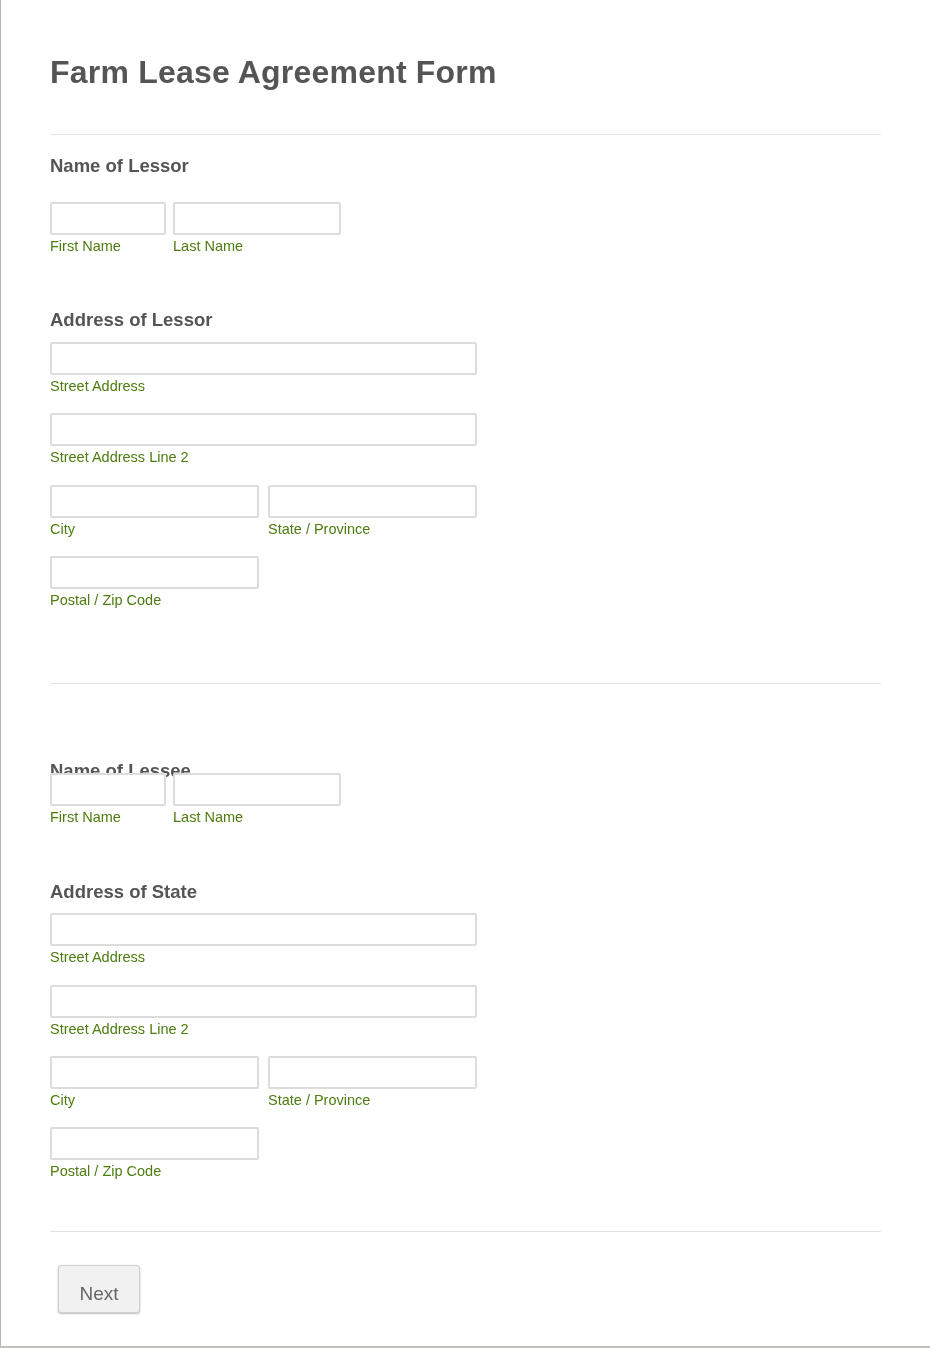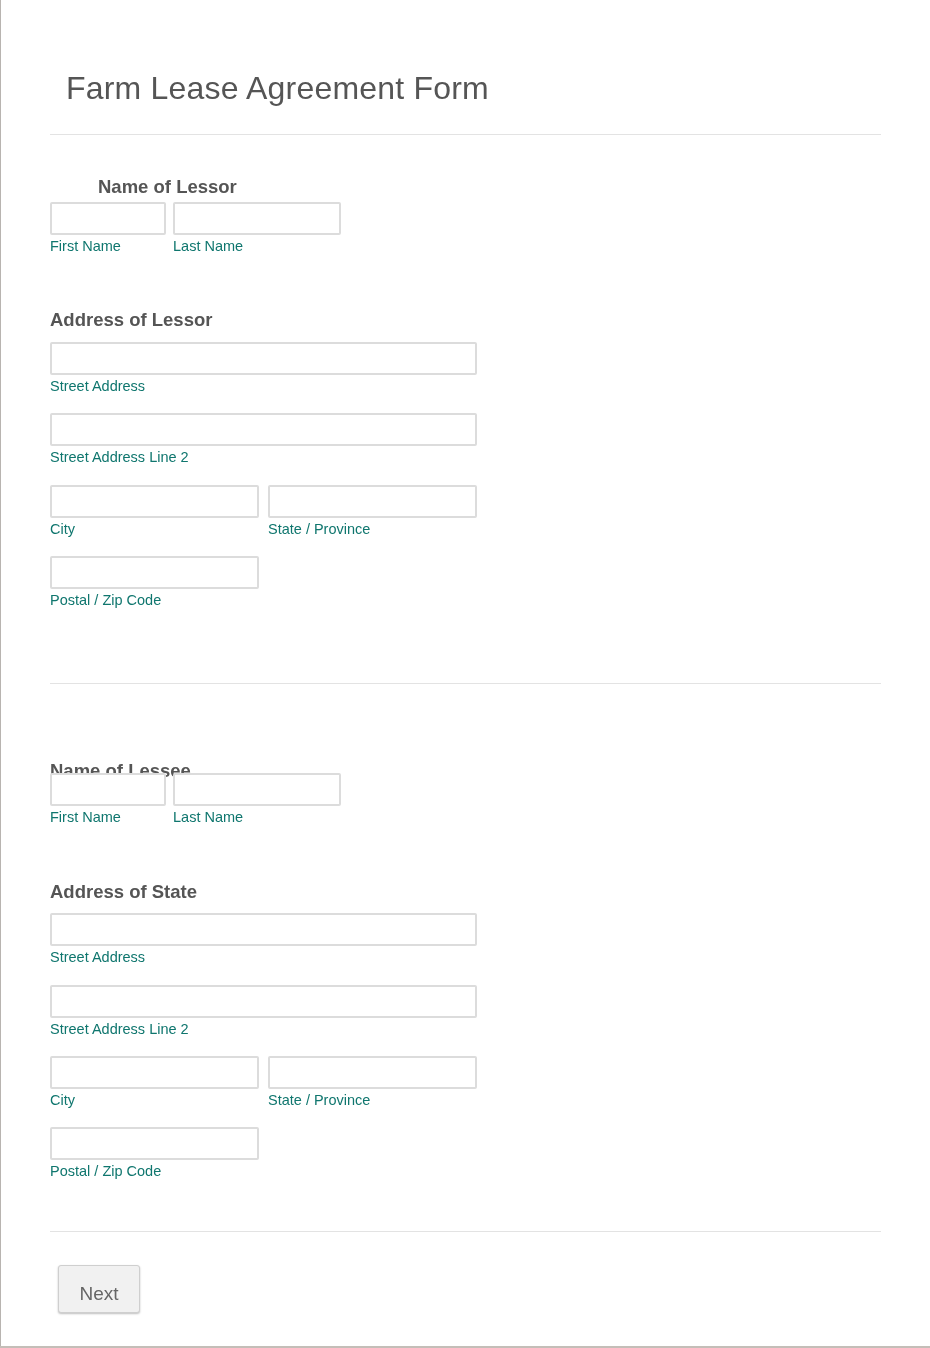--- a/index.html
+++ b/index.html
@@ -12,61 +12,61 @@
     .page-edge-left {
       position:absolute; left:0; top:0; width:1px; height:1348px; background:#b8b4b0;
     }
     .page-edge-bottom {
       position:absolute; left:0; bottom:0; width:930px; height:2px; background:#c4beb8;
     }
     .form {
       position:absolute; left:50px; top:0; width:831px;
     }
     .title {
-      position:absolute; left:0; top:54px; margin:16px;
-      font-size:32px; font-weight:normal; color:#555555; letter-spacing:0.2px;
+      position:absolute; left:0; top:54px; margin:0;
+      font-size:32px; font-weight:bold; color:#555555; letter-spacing:0.2px;
     }
     .divider {
       position:absolute; left:0; width:831px; height:0;
       border-top:1px solid #e3e3e3;
     }
     .q-label {
       position:absolute; left:0; margin:0;
       font-size:18.5px; font-weight:bold; color:#555555;
     }
     .field { position:absolute; }
     .field input {
       display:block; box-sizing:border-box; width:100%; height:33px;
       border:2px solid #dcdcdc; border-radius:2px; background:#ffffff;
       padding:4px 6px; font-family:"Liberation Sans", sans-serif; font-size:15px; color:#555;
       outline:none; margin:0;
     }
     .sublabel {
-      display:block; margin-top:3px; font-size:14.5px; color:#0f766e; white-space:nowrap;
+      display:block; margin-top:3px; font-size:14.5px; color:#4d7c0f; white-space:nowrap;
     }
     .next-btn {
       position:absolute; left:8px; top:1265px; width:82px; height:48px;
       box-sizing:border-box; border:1px solid #cfcfcf; border-radius:3px;
       background:#f1f1f1; box-shadow:0 1px 2px rgba(0,0,0,0.25);
       font-family:"Liberation Sans", sans-serif; font-size:19px; color:#666666;
       cursor:pointer; padding:17px;
     }
   </style>
 </head>
 <body>
 
 <div class="page-edge-left"></div>
 
 <div class="form">
 
   <h1 class="title">Farm Lease Agreement Form</h1>
 
   <div class="divider" style="top:134px;"></div>
 
-  <h2 class="q-label" style="top:176px;margin-left:48px;">Name of Lessor</h2>
+  <h2 class="q-label" style="top:155px;">Name of Lessor</h2>
   <div class="field" style="left:0; top:202px; width:116px;">
     <input type="text" value="" style="">
     <span class="sublabel">First Name</span>
   </div>
   <div class="field" style="left:123px; top:202px; width:168px;">
     <input type="text" value="" style="">
     <span class="sublabel">Last Name</span>
   </div>
 
   <h2 class="q-label" style="top:309px;">Address of Lessor</h2>

